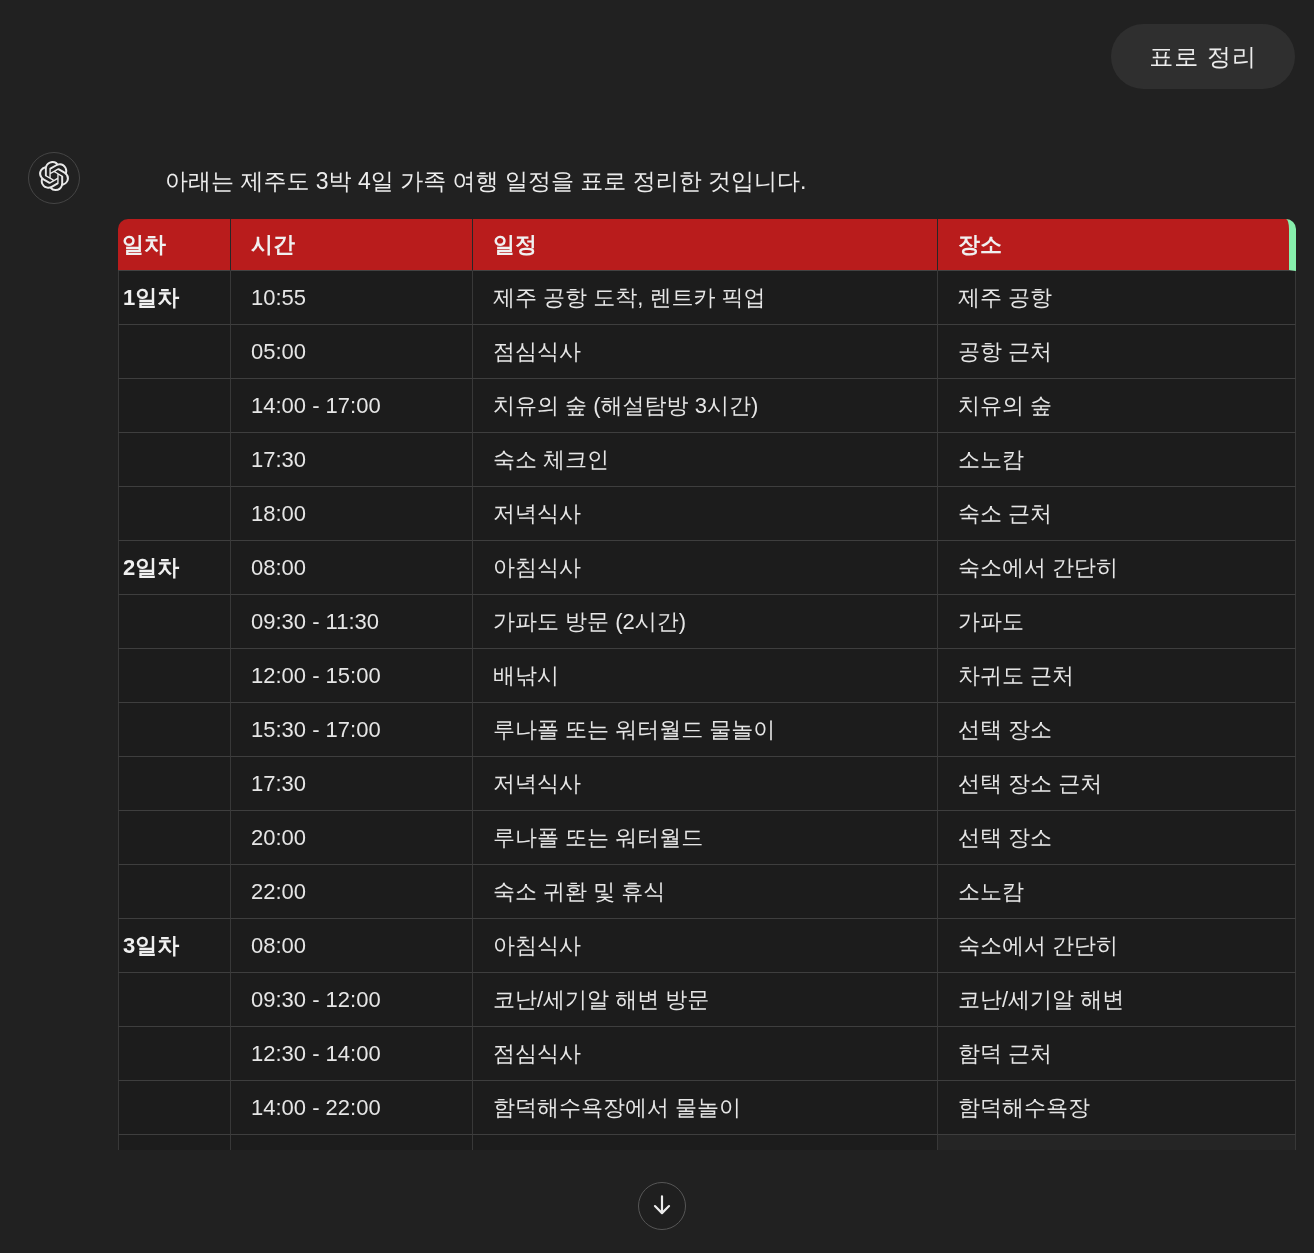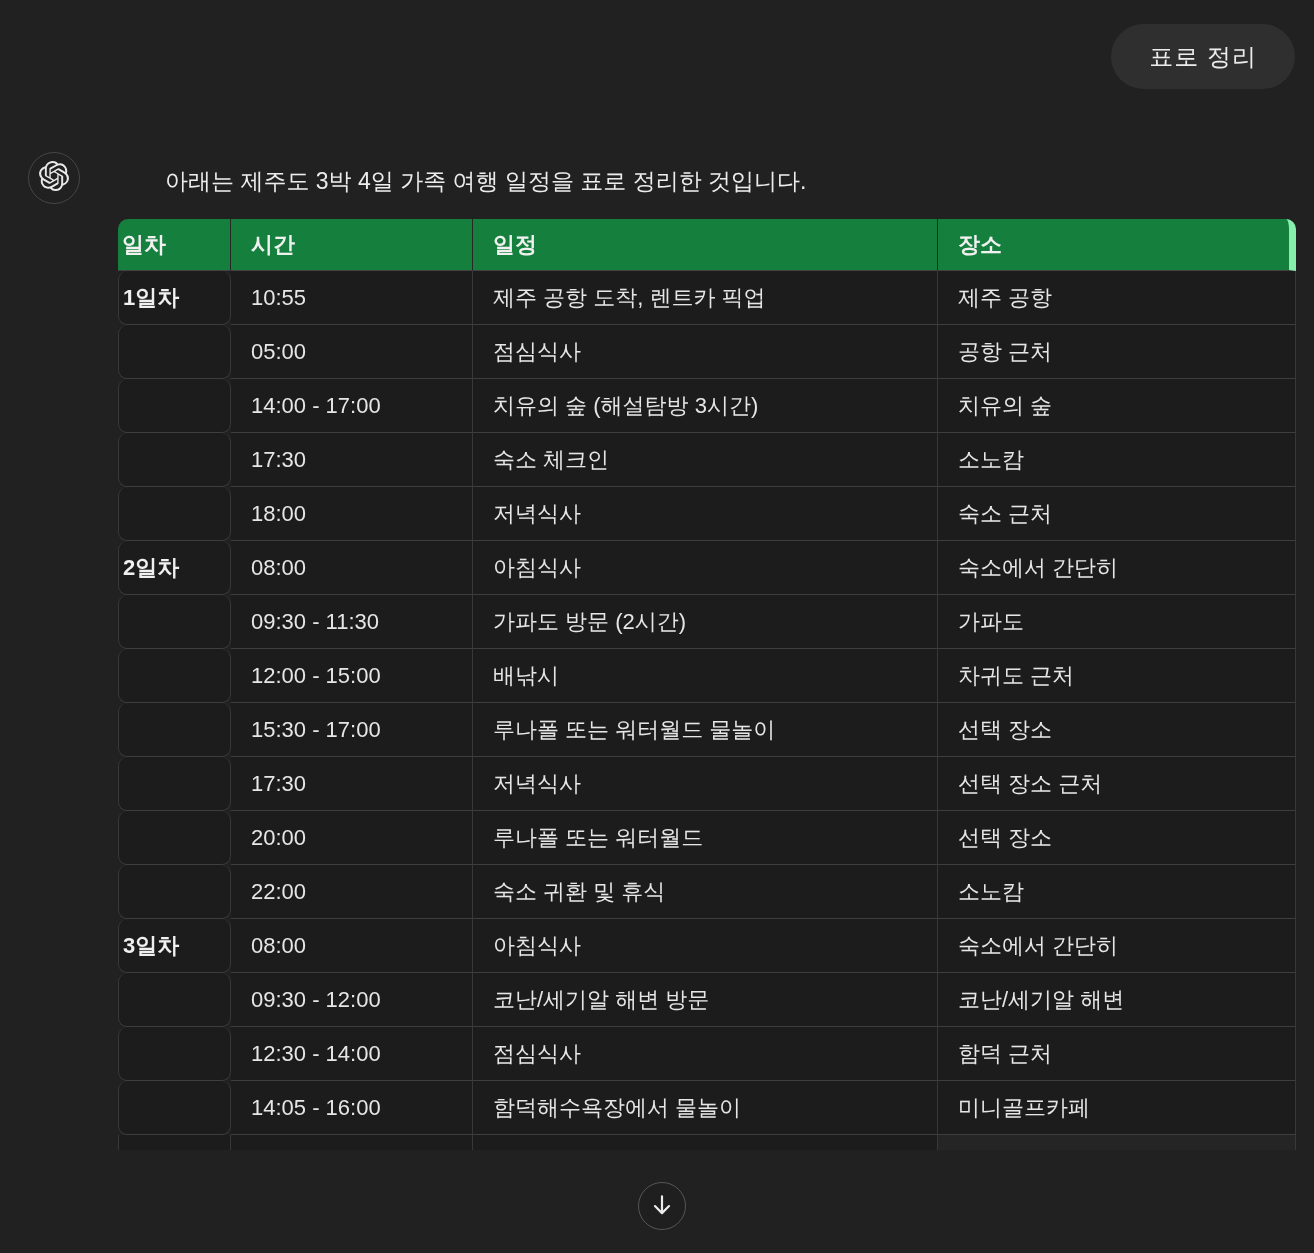--- a/index.html
+++ b/index.html
@@ -37,40 +37,40 @@
     position:absolute; left:118px; top:166px;
     font-size:23px; font-weight:500; color:#ececec;
     white-space:nowrap;
     margin-left:47px;
   }
 
   
   .table-wrap { position:absolute; left:118px; top:219px; width:1178px; }
   table { width:1178px; border-collapse:separate; border-spacing:0; table-layout:fixed; }
   th {
-    height:52px; background:#15803d;
+    height:52px; background:#b91c1c;
     font-size:22px; font-weight:700; color:#f0f0f0;
     text-align:left; vertical-align:middle;
     padding:0 10px 0 20px;
     border-right:1px solid #272727;
     border-bottom:1px solid #424242;
   }
   th:first-child { padding-left:4px; border-top-left-radius:10px; }
   th:last-child  { border-top-right-radius:10px; border-right:7px solid #86efac; }
   td {
     height:54px; background:#1c1c1c;
     font-size:22px; font-weight:400; color:#e6e6e6;
     vertical-align:middle;
     padding:0 10px 0 20px;
     border-right:1px solid #383838;
     border-bottom:1px solid #3e3e3e;
     white-space:nowrap; overflow:hidden;
   }
   td:first-child { padding-left:4px; border-left:1px solid #383838; }
-  td.day { font-weight:700; color:#f0f0f0;border-radius:9px; }
+  td.day { font-weight:700; color:#f0f0f0; }
   tr.partial td { height:15px; border-bottom:none; }
   tr.partial td.hl { background:#252525; }
 
   
   .scroll-btn {
     position:absolute; left:638px; top:1182px;
     width:48px; height:48px; border-radius:50%;
     background:#1f1f1f; border:1px solid #565656;
     display:flex; align-items:center; justify-content:center;
     cursor:pointer; padding:0;
@@ -195,23 +195,23 @@
           <td>코난/세기알 해변</td>
         </tr>
         <tr>
           <td class="day"></td>
           <td>12:30 - 14:00</td>
           <td>점심식사</td>
           <td>함덕 근처</td>
         </tr>
         <tr>
           <td class="day"></td>
-          <td>14:05 - 16:00</td>
+          <td>14:00 - 22:00</td>
           <td>함덕해수욕장에서 물놀이</td>
-          <td>미니골프카페</td>
+          <td>함덕해수욕장</td>
         </tr>
         <tr class="partial">
           <td></td>
           <td></td>
           <td></td>
           <td class="hl"></td>
         </tr>
       </tbody>
   </table>
 </div>

